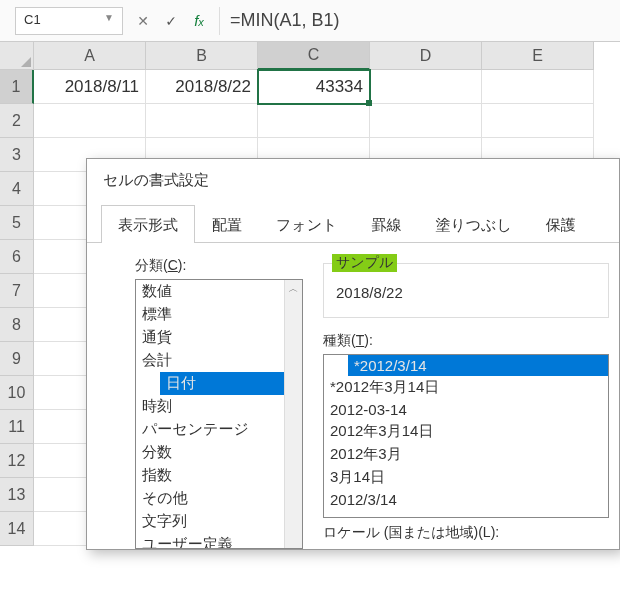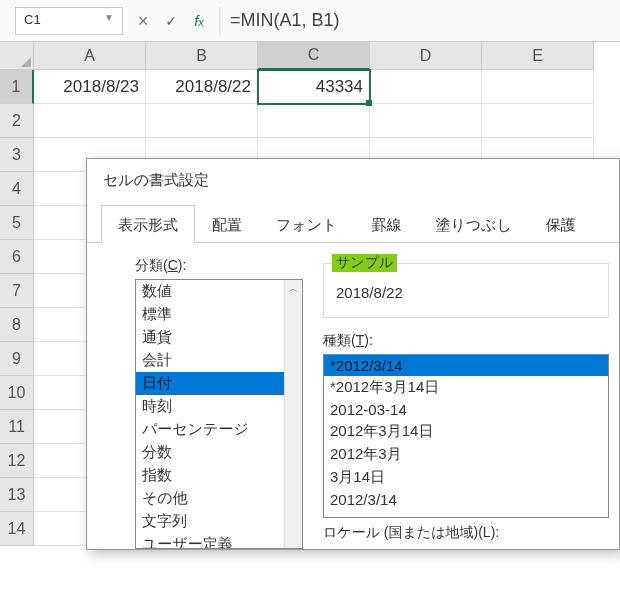--- a/index.html
+++ b/index.html
@@ -148,21 +148,21 @@
     height:270px;
     overflow:hidden;
     position:relative;
     font-size:15px;
   }
   .listbox.typebox{height:164px;}
   .listbox .item{
     padding:2px 6px;
   }
   .listbox .item.sel{
-    background:#0078d7; color:#0f172a;
+    background:#0078d7; color:#e5e5e5;margin-left:24px;
   }
   .scrollbar{
     position:absolute;right:0;top:0;bottom:0;width:18px;
     background:#f0f0f0;border-left:1px solid #ddd;
     display:flex;flex-direction:column;align-items:center;
     justify-content:flex-start;
   }
   .scrollbar .arrow{width:100%;height:18px;display:flex;align-items:center;justify-content:center;font-size:10px;color:#666;}
   .col-right{flex:1;}
   .sample-box{
@@ -208,21 +208,21 @@
         <div class="col-h">A</div>
         <div class="col-h">B</div>
         <div class="col-h sel">C</div>
         <div class="col-h">D</div>
         <div class="col-h">E</div>
       </div>
   </div>
   <div class="rows" id="rows-container">
       <div class="row">
         <div class="row-h sel">1</div>
-        <div class="cell">2018/8/23</div>
+        <div class="cell">2018/8/11</div>
         <div class="cell">2018/8/22</div>
         <div class="cell active">43334</div>
         <div class="cell"></div>
         <div class="cell"></div>
       </div>
       <div class="row">
         <div class="row-h">2</div>
         <div class="cell"></div>
         <div class="cell"></div>
         <div class="cell"></div>

